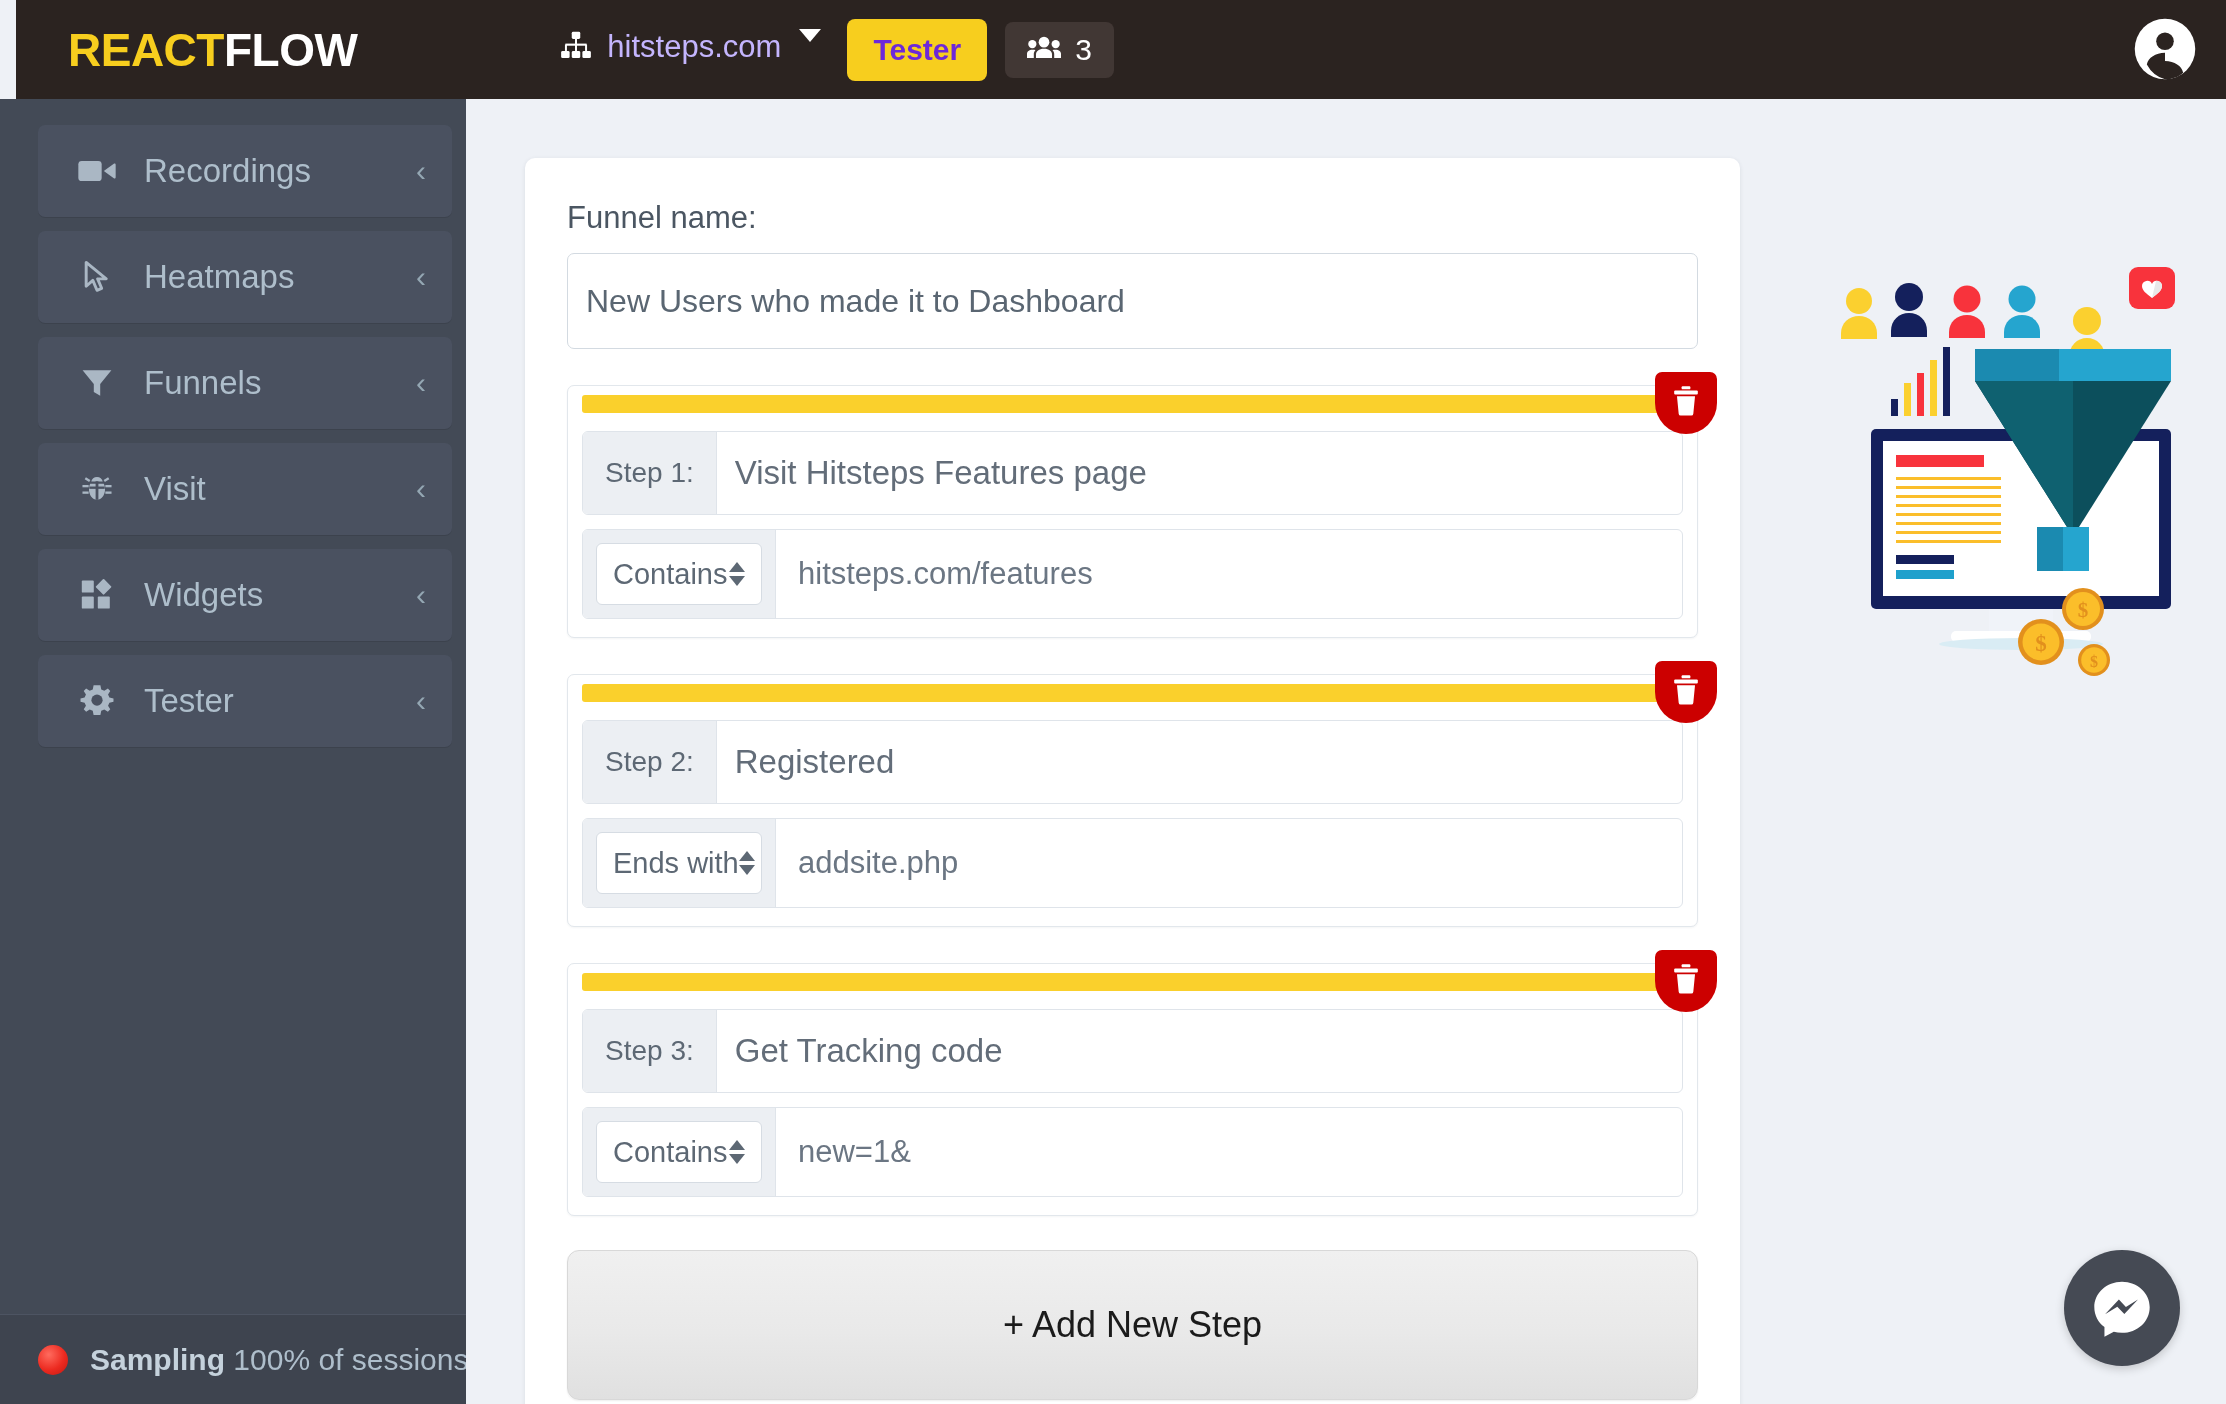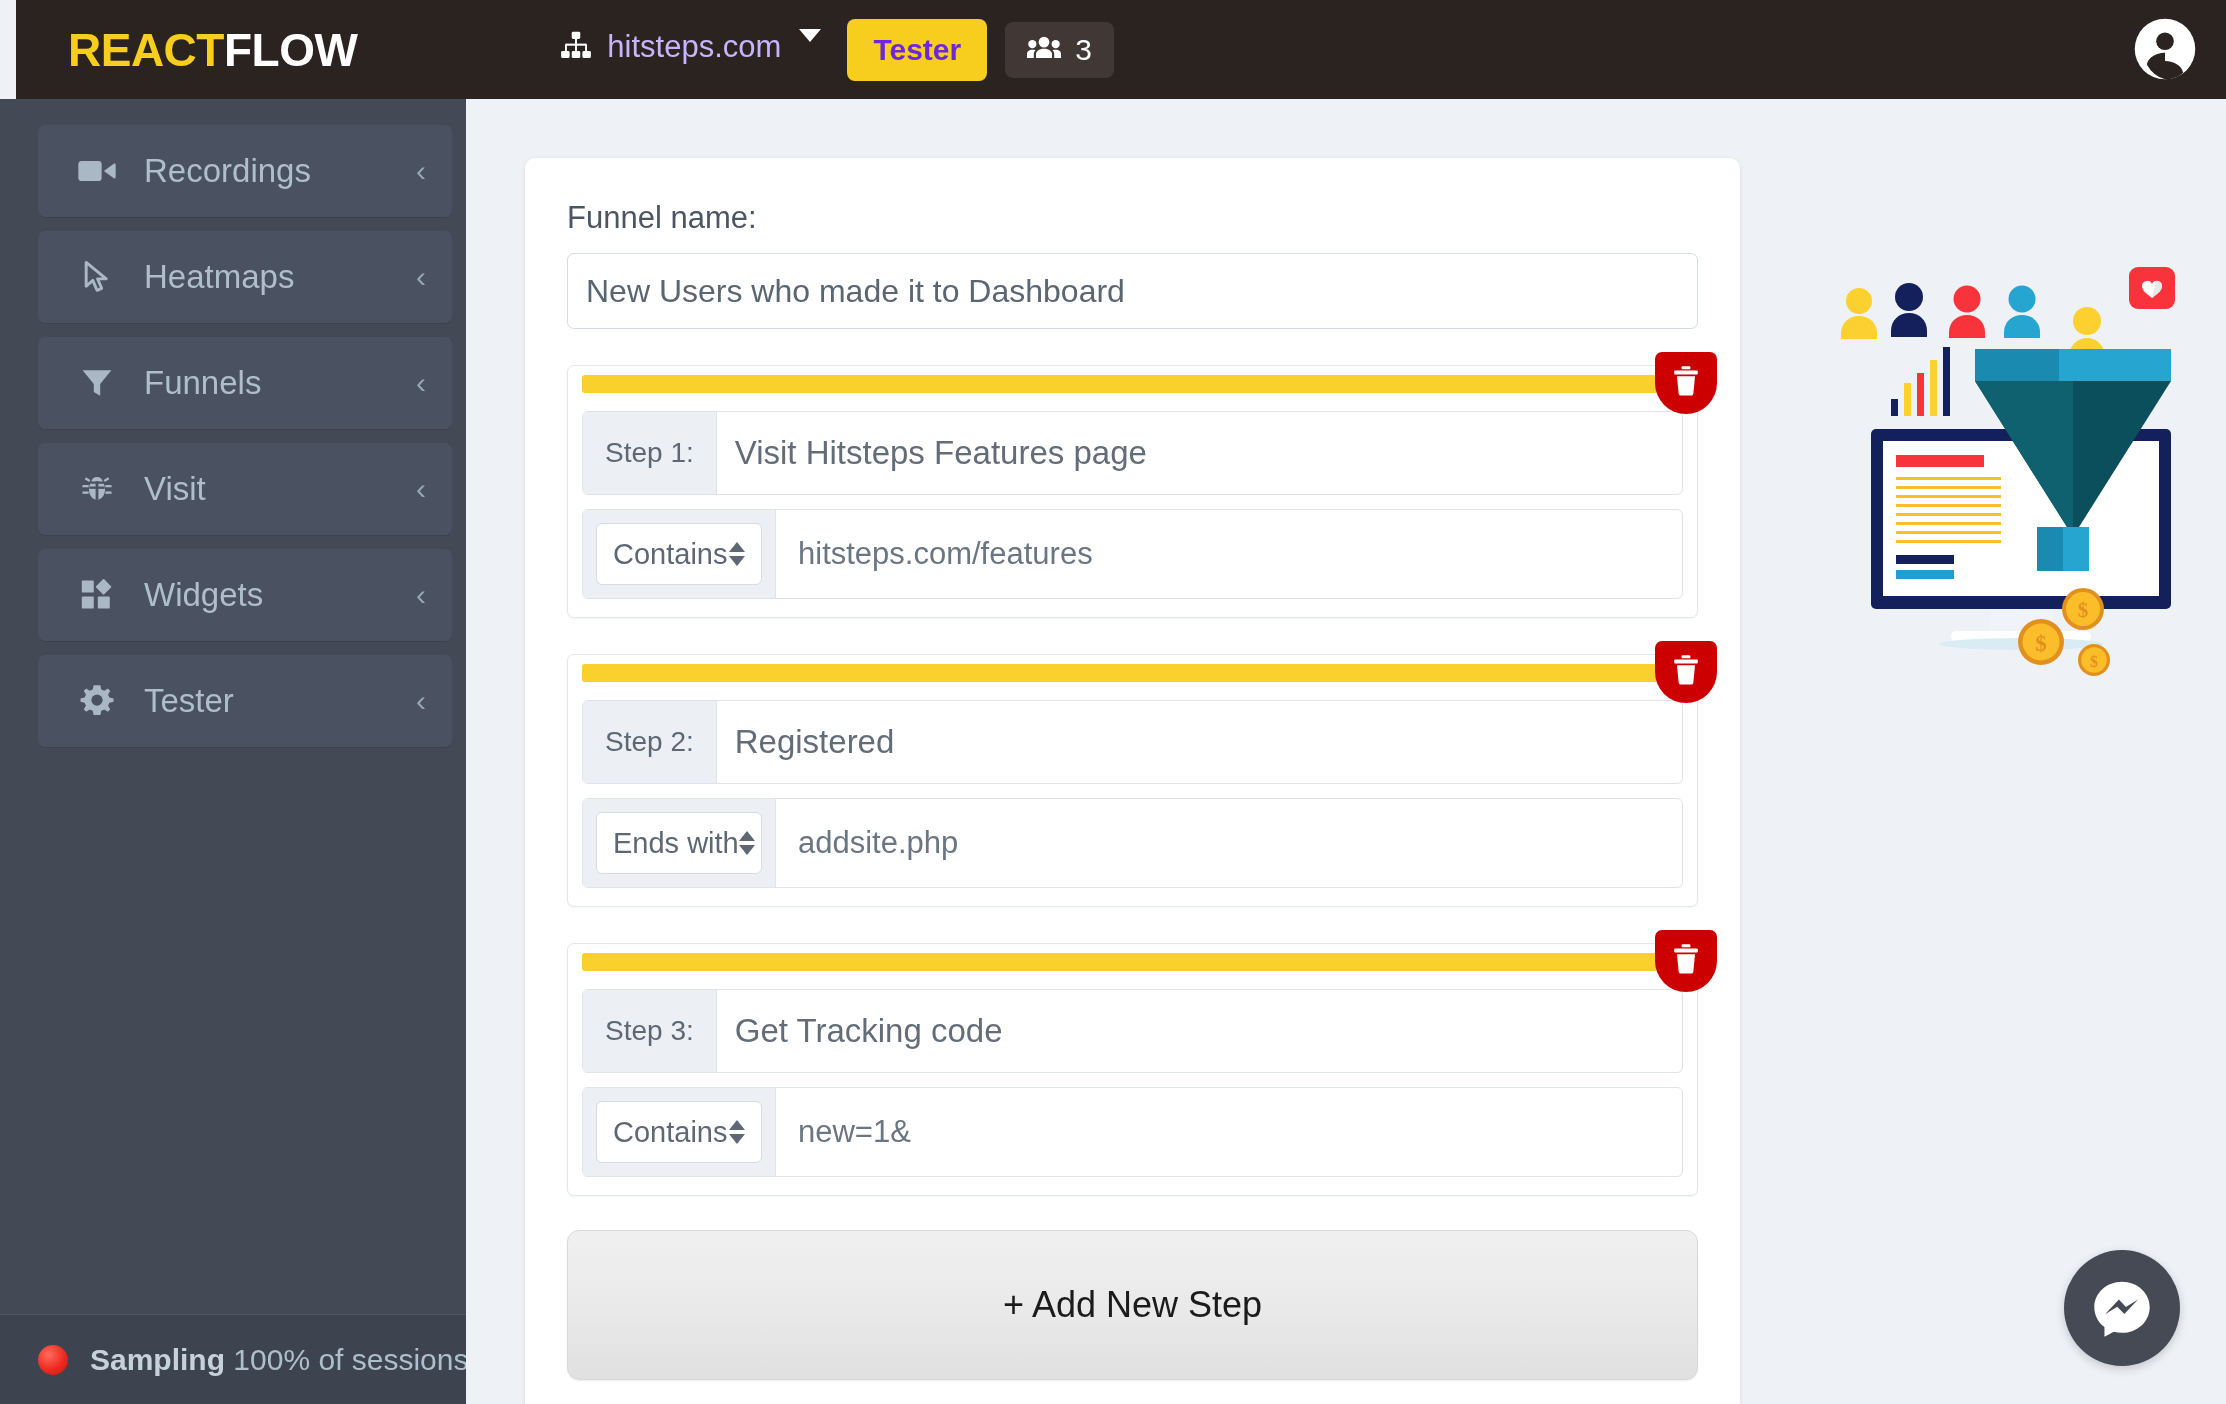--- a/index.html
+++ b/index.html
@@ -168,21 +168,21 @@
     box-shadow: 0 1px 4px rgba(40,50,70,0.10);
   }
 
   .field-label {
     font-size: 31px;
     color: #4b5662;
     margin-bottom: 17px;
   }
   .text-input {
     width: 100%;
-    height: 76px;
+    height: 96px;
     border: 1px solid #d3dae1;
     border-radius: 7px;
     font-size: 32px;
     color: #5a6672;
     padding: 0 18px;
     background: #fff;
     font-family: inherit;
     outline: none;
   }
   .text-input::placeholder { color: #9aa5b1; }

